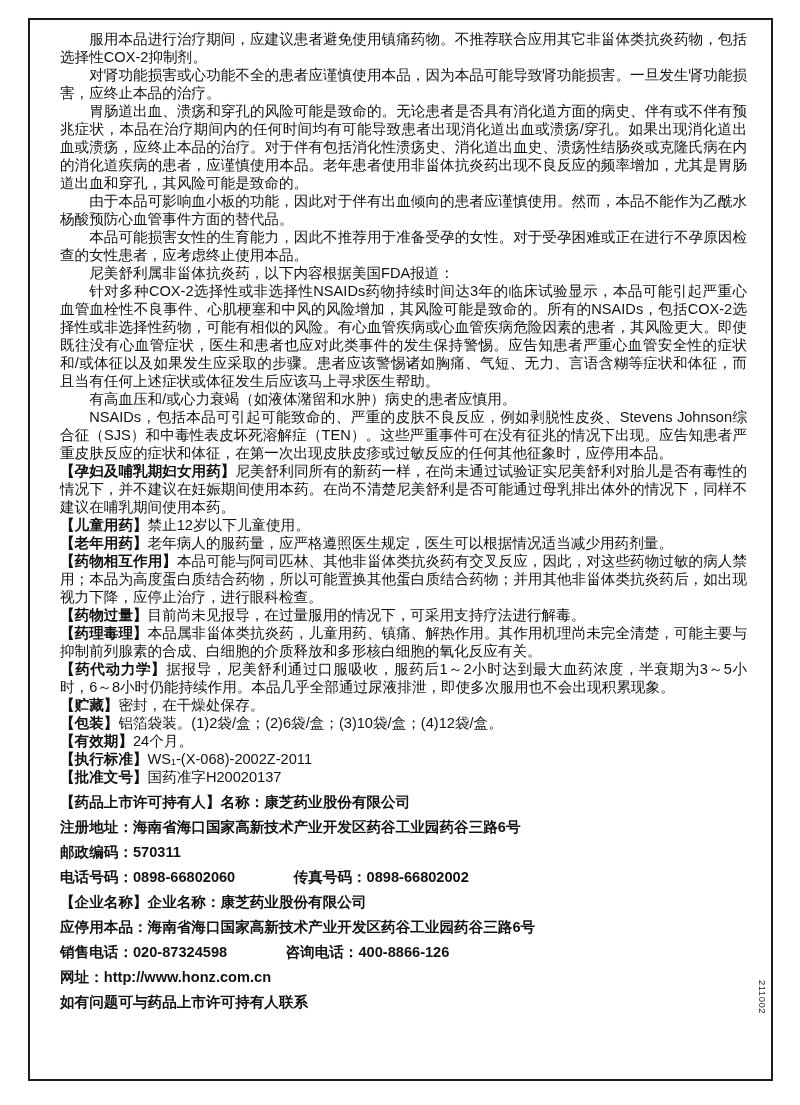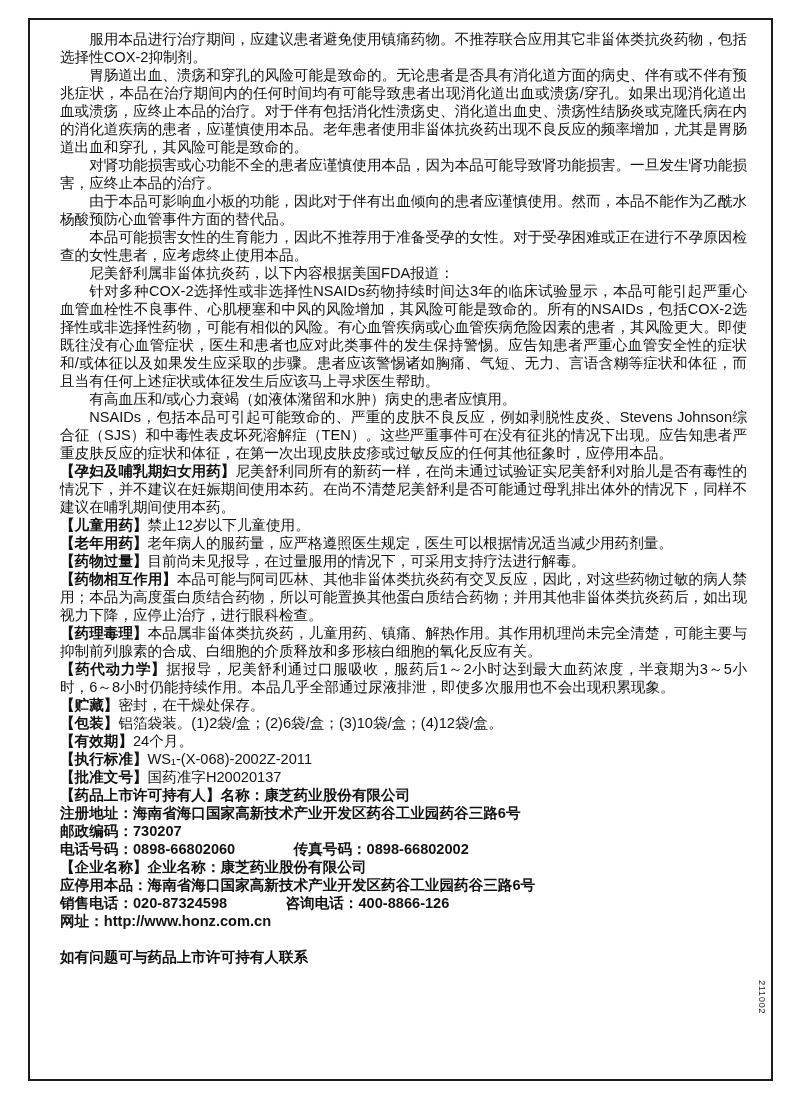--- a/index.html
+++ b/index.html
@@ -41,24 +41,25 @@
     padding: 0;
   }
   .style-indent {
     text-indent: 2em;
   }
   .style-section .head {
     font-weight: 700;
   }
   .style-bold {
     font-weight: 700;
+    margin-top: 7px;
   }
   .style-footer {
     font-weight: 700;
-    margin-top: 18px;
+    margin-top: 7px;
   }
   .batch {
     position: absolute;
     left: 742px;
     top: 991px;
     width: 40px;
     height: 12px;
     font-size: 9.5px;
     line-height: 12px;
     letter-spacing: 0.5px;
@@ -68,43 +69,43 @@
     transform-origin: 50% 50%;
   }
 </style>
 </head>
 <body>
 
 <div class="page">
   <div class="frame"></div>
   <div class="content">
       <p class="para style-indent"><span>服用本品进行治疗期间，应建议患者避免使用镇痛药物。不推荐联合应用其它非甾体类抗炎药物，包括选择性COX-2抑制剂。</span></p>
+      <p class="para style-indent"><span>对肾功能损害或心功能不全的患者应谨慎使用本品，因为本品可能导致肾功能损害。一旦发生肾功能损害，应终止本品的治疗。</span></p>
       <p class="para style-indent"><span>胃肠道出血、溃疡和穿孔的风险可能是致命的。无论患者是否具有消化道方面的病史、伴有或不伴有预兆症状，本品在治疗期间内的任何时间均有可能导致患者出现消化道出血或溃疡/穿孔。如果出现消化道出血或溃疡，应终止本品的治疗。对于伴有包括消化性溃疡史、消化道出血史、溃疡性结肠炎或克隆氏病在内的消化道疾病的患者，应谨慎使用本品。老年患者使用非甾体抗炎药出现不良反应的频率增加，尤其是胃肠道出血和穿孔，其风险可能是致命的。</span></p>
-      <p class="para style-indent"><span>对肾功能损害或心功能不全的患者应谨慎使用本品，因为本品可能导致肾功能损害。一旦发生肾功能损害，应终止本品的治疗。</span></p>
       <p class="para style-indent"><span>由于本品可影响血小板的功能，因此对于伴有出血倾向的患者应谨慎使用。然而，本品不能作为乙酰水杨酸预防心血管事件方面的替代品。</span></p>
       <p class="para style-indent"><span>本品可能损害女性的生育能力，因此不推荐用于准备受孕的女性。对于受孕困难或正在进行不孕原因检查的女性患者，应考虑终止使用本品。</span></p>
       <p class="para style-indent"><span>尼美舒利属非甾体抗炎药，以下内容根据美国FDA报道：</span></p>
       <p class="para style-indent"><span>针对多种COX-2选择性或非选择性NSAIDs药物持续时间达3年的临床试验显示，本品可能引起严重心血管血栓性不良事件、心肌梗塞和中风的风险增加，其风险可能是致命的。所有的NSAIDs，包括COX-2选择性或非选择性药物，可能有相似的风险。有心血管疾病或心血管疾病危险因素的患者，其风险更大。即使既往没有心血管症状，医生和患者也应对此类事件的发生保持警惕。应告知患者严重心血管安全性的症状和/或体征以及如果发生应采取的步骤。患者应该警惕诸如胸痛、气短、无力、言语含糊等症状和体征，而且当有任何上述症状或体征发生后应该马上寻求医生帮助。</span></p>
       <p class="para style-indent"><span>有高血压和/或心力衰竭（如液体潴留和水肿）病史的患者应慎用。</span></p>
       <p class="para style-indent"><span>NSAIDs，包括本品可引起可能致命的、严重的皮肤不良反应，例如剥脱性皮炎、Stevens Johnson综合征（SJS）和中毒性表皮坏死溶解症（TEN）。这些严重事件可在没有征兆的情况下出现。应告知患者严重皮肤反应的症状和体征，在第一次出现皮肤皮疹或过敏反应的任何其他征象时，应停用本品。</span></p>
       <p class="para style-section"><span class="head">【孕妇及哺乳期妇女用药】</span><span>尼美舒利同所有的新药一样，在尚未通过试验证实尼美舒利对胎儿是否有毒性的情况下，并不建议在妊娠期间使用本药。在尚不清楚尼美舒利是否可能通过母乳排出体外的情况下，同样不建议在哺乳期间使用本药。</span></p>
       <p class="para style-section"><span class="head">【儿童用药】</span><span>禁止12岁以下儿童使用。</span></p>
       <p class="para style-section"><span class="head">【老年用药】</span><span>老年病人的服药量，应严格遵照医生规定，医生可以根据情况适当减少用药剂量。</span></p>
+      <p class="para style-section"><span class="head">【药物相互作用】</span><span>本品可能与阿司匹林、其他非甾体类抗炎药有交叉反应，因此，对这些药物过敏的病人禁用；本品为高度蛋白质结合药物，所以可能置换其他蛋白质结合药物；并用其他非甾体类抗炎药后，如出现视力下降，应停止治疗，进行眼科检查。</span></p>
       <p class="para style-section"><span class="head">【药物过量】</span><span>目前尚未见报导，在过量服用的情况下，可采用支持疗法进行解毒。</span></p>
-      <p class="para style-section"><span class="head">【药物相互作用】</span><span>本品可能与阿司匹林、其他非甾体类抗炎药有交叉反应，因此，对这些药物过敏的病人禁用；本品为高度蛋白质结合药物，所以可能置换其他蛋白质结合药物；并用其他非甾体类抗炎药后，如出现视力下降，应停止治疗，进行眼科检查。</span></p>
       <p class="para style-section"><span class="head">【药理毒理】</span><span>本品属非甾体类抗炎药，儿童用药、镇痛、解热作用。其作用机理尚未完全清楚，可能主要与抑制前列腺素的合成、白细胞的介质释放和多形核白细胞的氧化反应有关。</span></p>
       <p class="para style-section"><span class="head">【药代动力学】</span><span>据报导，尼美舒利通过口服吸收，服药后1～2小时达到最大血药浓度，半衰期为3～5小时，6～8小时仍能持续作用。本品几乎全部通过尿液排泄，即使多次服用也不会出现积累现象。</span></p>
       <p class="para style-section"><span class="head">【贮藏】</span><span>密封，在干燥处保存。</span></p>
       <p class="para style-section"><span class="head">【包装】</span><span>铝箔袋装。(1)2袋/盒；(2)6袋/盒；(3)10袋/盒；(4)12袋/盒。</span></p>
       <p class="para style-section"><span class="head">【有效期】</span><span>24个月。</span></p>
       <p class="para style-section"><span class="head">【执行标准】</span><span>WS₁-(X-068)-2002Z-2011</span></p>
       <p class="para style-section"><span class="head">【批准文号】</span><span>国药准字H20020137</span></p>
       <p class="para style-bold"><span class="head">【药品上市许可持有人】</span><span>名称：康芝药业股份有限公司</span></p>
       <p class="para style-bold"><span>注册地址：海南省海口国家高新技术产业开发区药谷工业园药谷三路6号</span></p>
-      <p class="para style-bold"><span>邮政编码：730207</span></p>
+      <p class="para style-bold"><span>邮政编码：570311</span></p>
       <p class="para style-bold"><span>电话号码：0898-66802060　　　　传真号码：0898-66802002</span></p>
       <p class="para style-bold"><span class="head">【企业名称】</span><span>企业名称：康芝药业股份有限公司</span></p>
       <p class="para style-bold"><span>应停用本品：海南省海口国家高新技术产业开发区药谷工业园药谷三路6号</span></p>
       <p class="para style-bold"><span>销售电话：020-87324598　　　　咨询电话：400-8866-126</span></p>
       <p class="para style-bold"><span>网址：http://www.honz.com.cn</span></p>
       <p class="para style-footer"><span>如有问题可与药品上市许可持有人联系</span></p>
     </div>
   <div class="batch">211002</div>
 </div>
 

